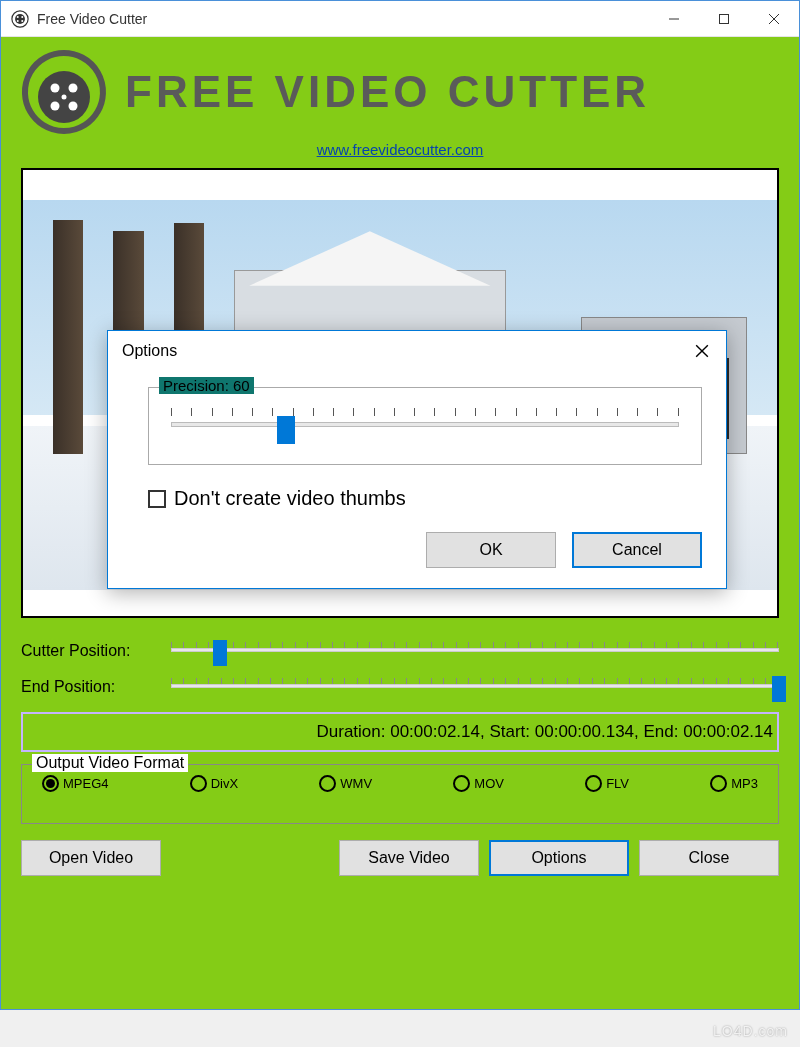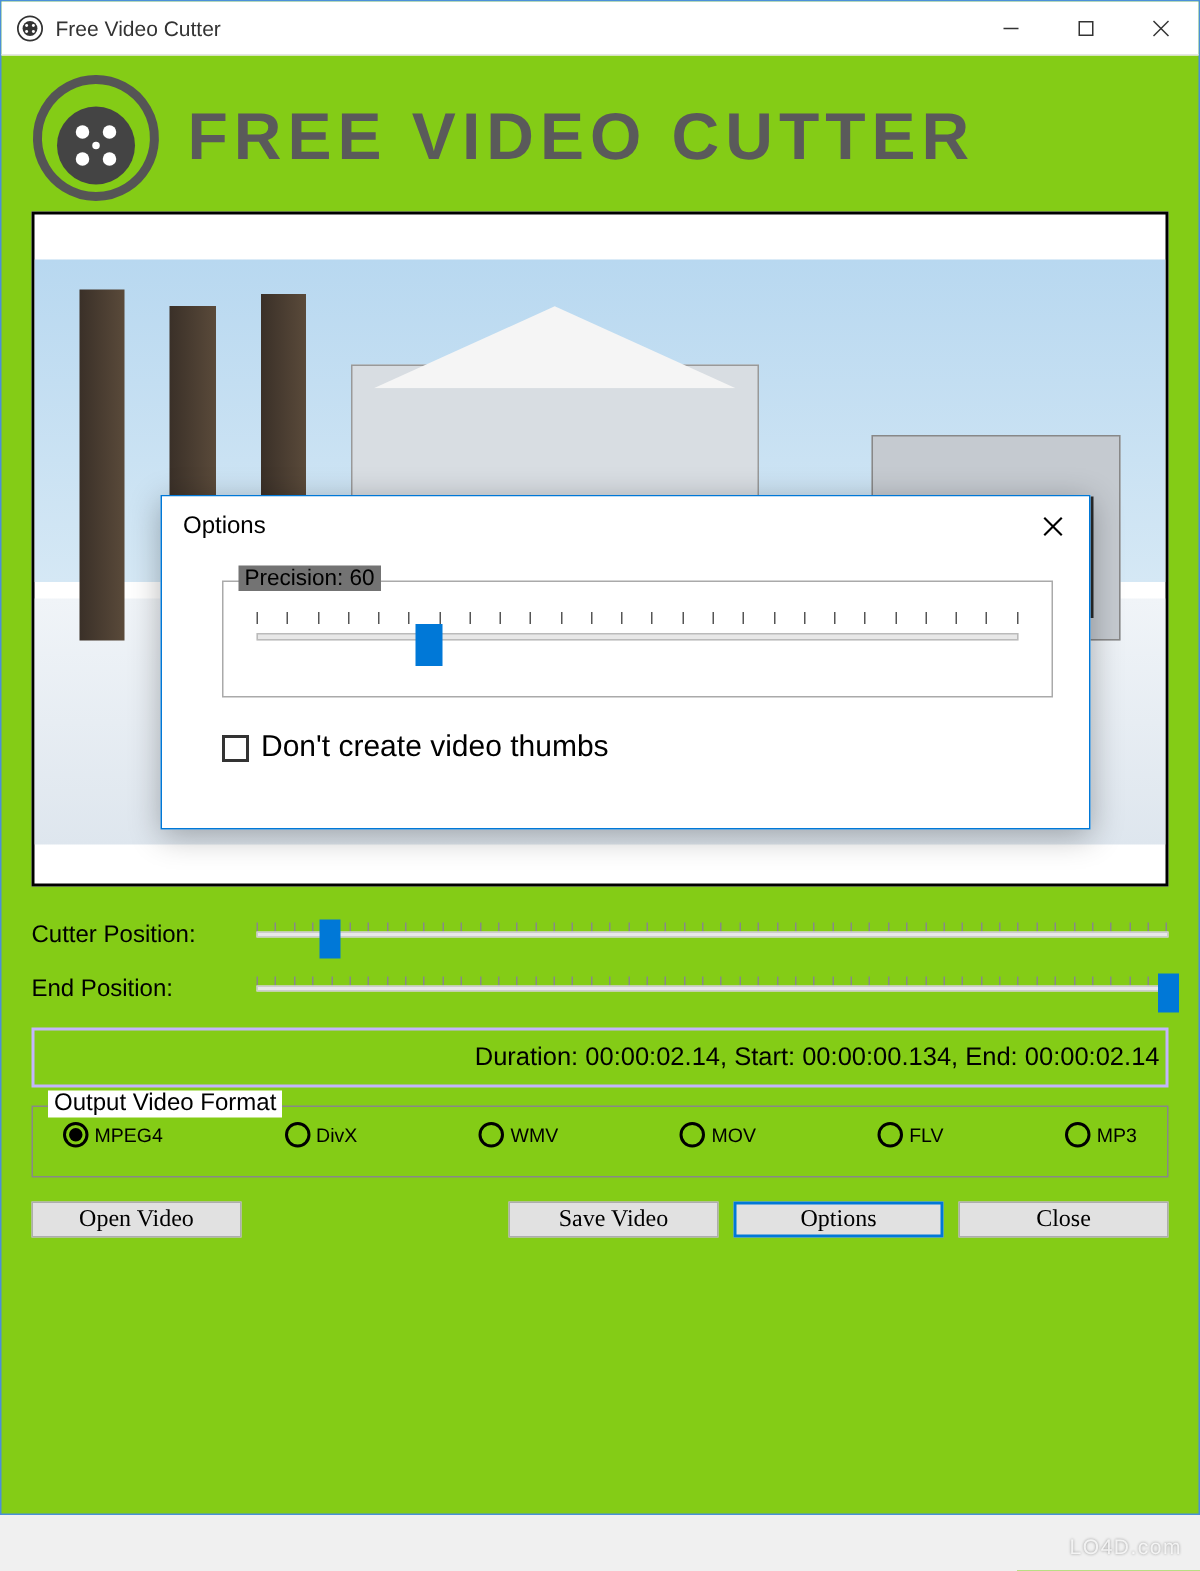--- a/index.html
+++ b/index.html
@@ -141,21 +141,21 @@
 .info-bar {
   border: 2px solid #c4b5fd;
   text-align: right;
   padding: 8px 4px;
   font-size: 17px;
   margin: 10px 0 12px 0;
 }
 
 .format-group {
   border: 1px solid #888;
-  padding: 10px 14px 19px 14px;
+  padding: 10px 14px 31px 14px;
   position: relative;
   margin-bottom: 16px;
 }
 .format-legend {
   position: absolute;
   top: -11px;
   left: 10px;
   background: #fff;
   padding: 0 4px;
   font-size: 16px;
@@ -183,25 +183,25 @@
   width: 9px; height: 9px;
   background: #000;
   border-radius: 50%;
 }
 
 .button-row {
   display: flex;
   gap: 10px;
 }
 .btn {
-  height: 24px;
+  height: 36px;
   background: #e1e1e1;
   border: 1px solid #adadad;
   font-size: 16px;
-  font-family: Liberation Serif, serif;
+  font-family: Liberation Sans, sans-serif;
   display: flex;
   align-items: center;
   justify-content: center;
 }
 .btn.active {
   border: 2px solid #0078d7;
 }
 .btn-open { width: 140px; }
 .spacer { flex: 1; }
 .btn-save { width: 140px; }
@@ -243,21 +243,21 @@
   border: 1px solid #aaa;
   padding: 16px 14px 20px 14px;
   position: relative;
   margin-bottom: 22px;
   margin-top: 8px;
 }
 .precision-legend {
   position: absolute;
   top: -11px;
   left: 10px;
-  background: #737373;
+  background: #0f766e;
   padding: 0 4px;
   font-size: 15px;
 }
 .p-slider {
   height: 36px;
   position: relative;
   margin-top: 4px;
 }
 .p-ticks {
   position: absolute;
@@ -368,20 +368,23 @@
           <path d="M43 4 A39 39 0 1 1 42.9 4" fill="none" stroke="#555" stroke-width="6" stroke-linecap="round"></path>
           <circle cx="43" cy="48" r="26" fill="#444"></circle>
           <circle cx="34" cy="39" r="4.5" fill="#fff"></circle>
           <circle cx="52" cy="39" r="4.5" fill="#fff"></circle>
           <circle cx="34" cy="57" r="4.5" fill="#fff"></circle>
           <circle cx="52" cy="57" r="4.5" fill="#fff"></circle>
           <circle cx="43" cy="48" r="2.5" fill="#fff"></circle>
         </svg>
       </span>
       <span class="logo-text">FREE VIDEO CUTTER</span>
+    </div>
+    <div class="url-row">
+      <a class="url-link">www.freevideocutter.com</a>
     </div>
 
     <div class="preview-frame">
       <div class="preview-img">
         <div class="sky"></div>
         <div class="snow-ground"></div>
         <div class="tree t1"></div>
           <div class="tree t2"></div>
           <div class="tree t3"></div>
         <div class="house-main"></div>
@@ -599,16 +602,20 @@
             <div class="p-tick"></div>
           </div>
         <div class="p-track"></div>
         <div class="p-thumb" id="p-thumb" style="left: calc(22% + 8px);"></div>
       </div>
     </div>
     <div class="check-row">
       <span class="checkbox"></span>
       <span>Don't create video thumbs</span>
     </div>
+    <div class="modal-buttons">
+      <div class="mbtn">OK</div>
+      <div class="mbtn primary">Cancel</div>
+    </div>
   </div>
 </div>
 
 <div class="watermark">LO4D.com</div>
 
 </body></html>

